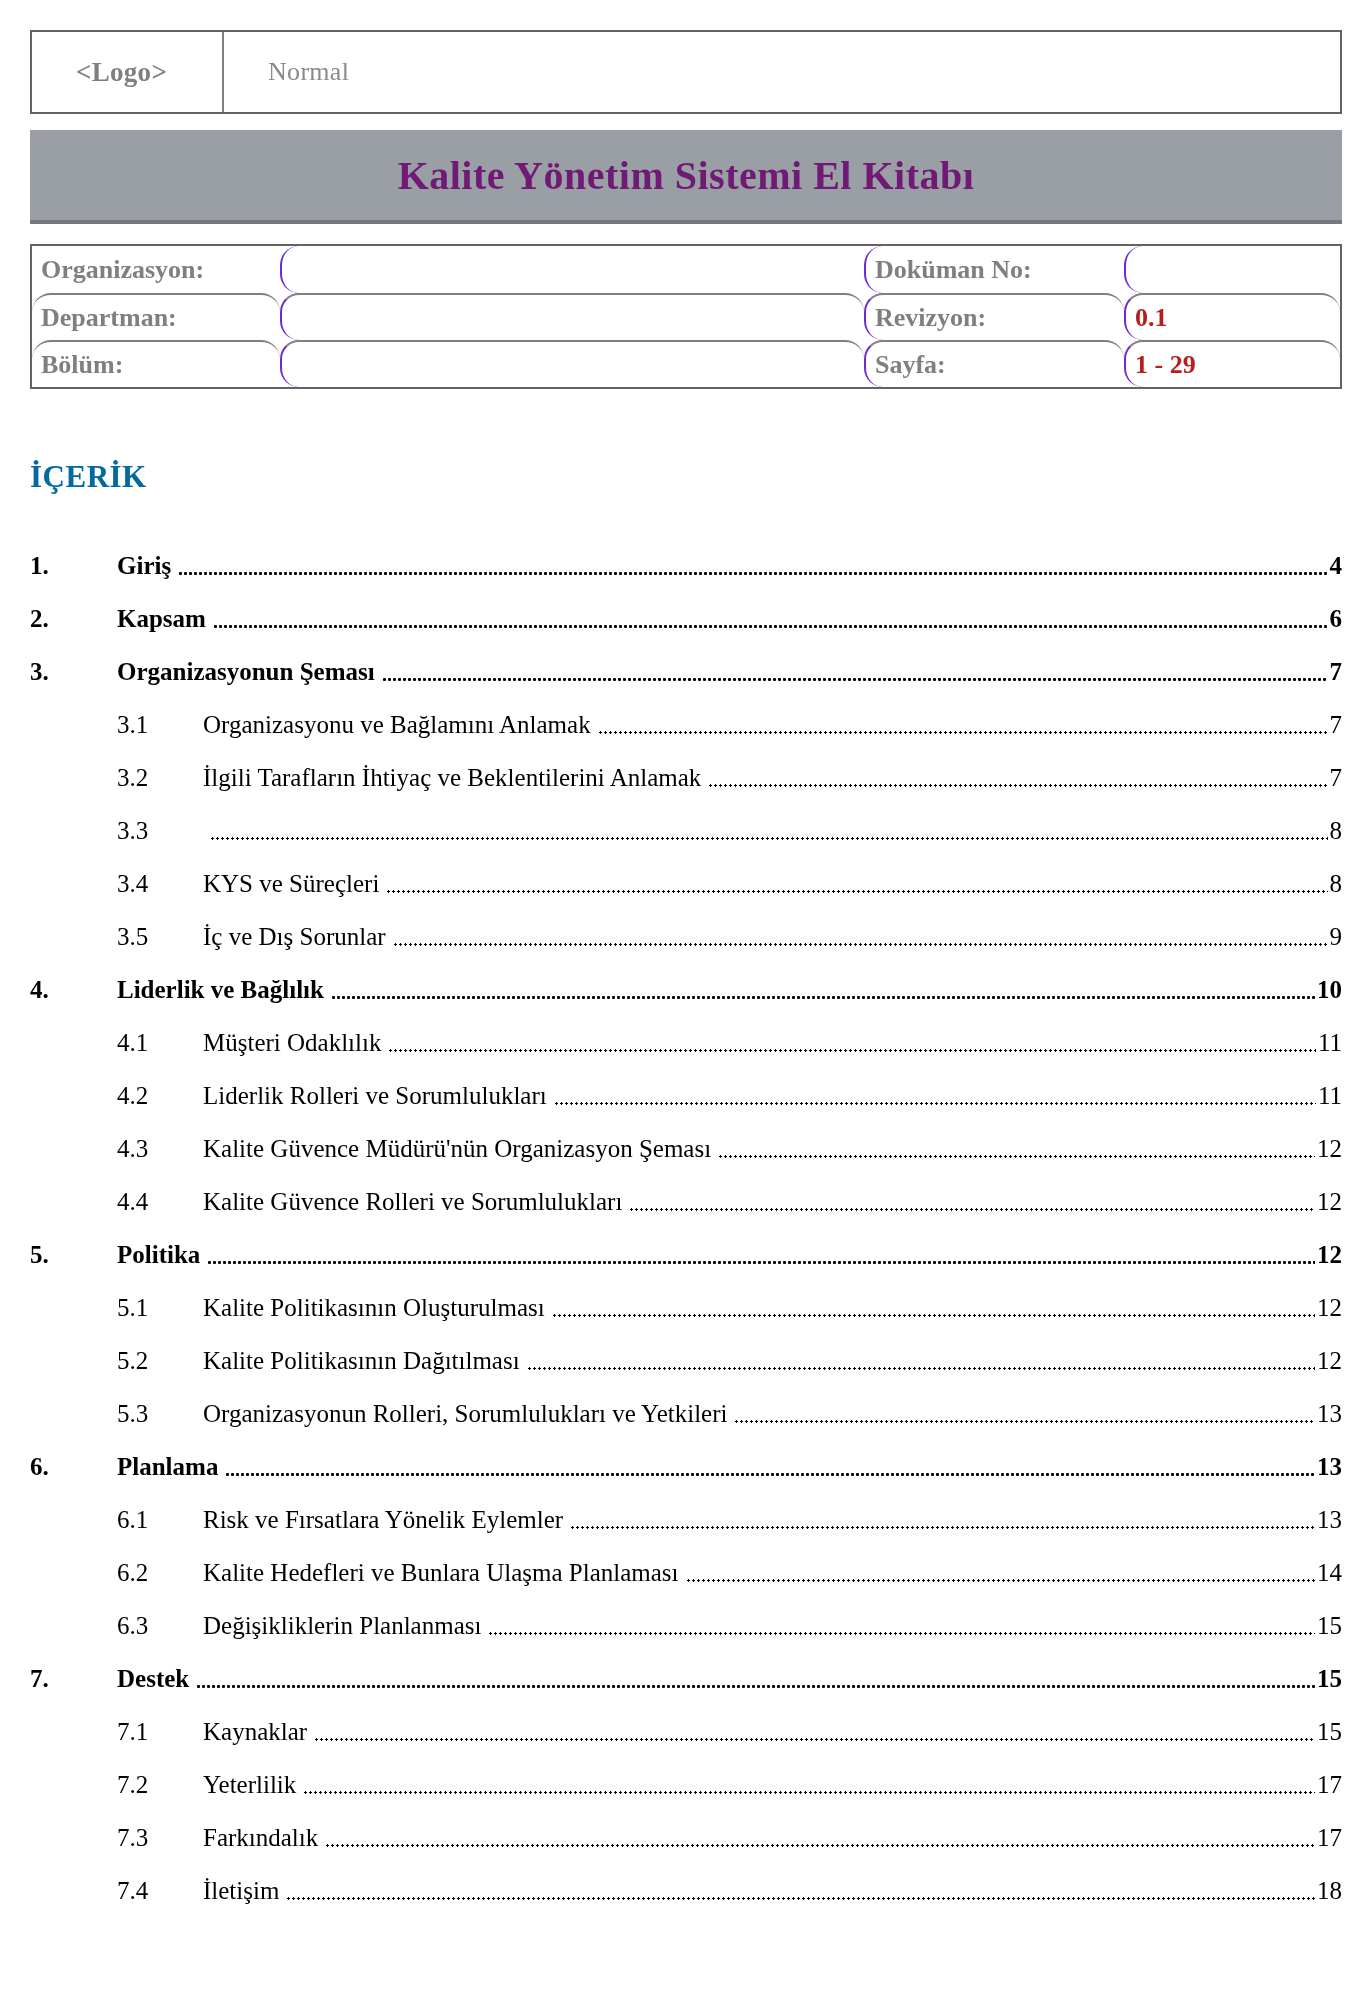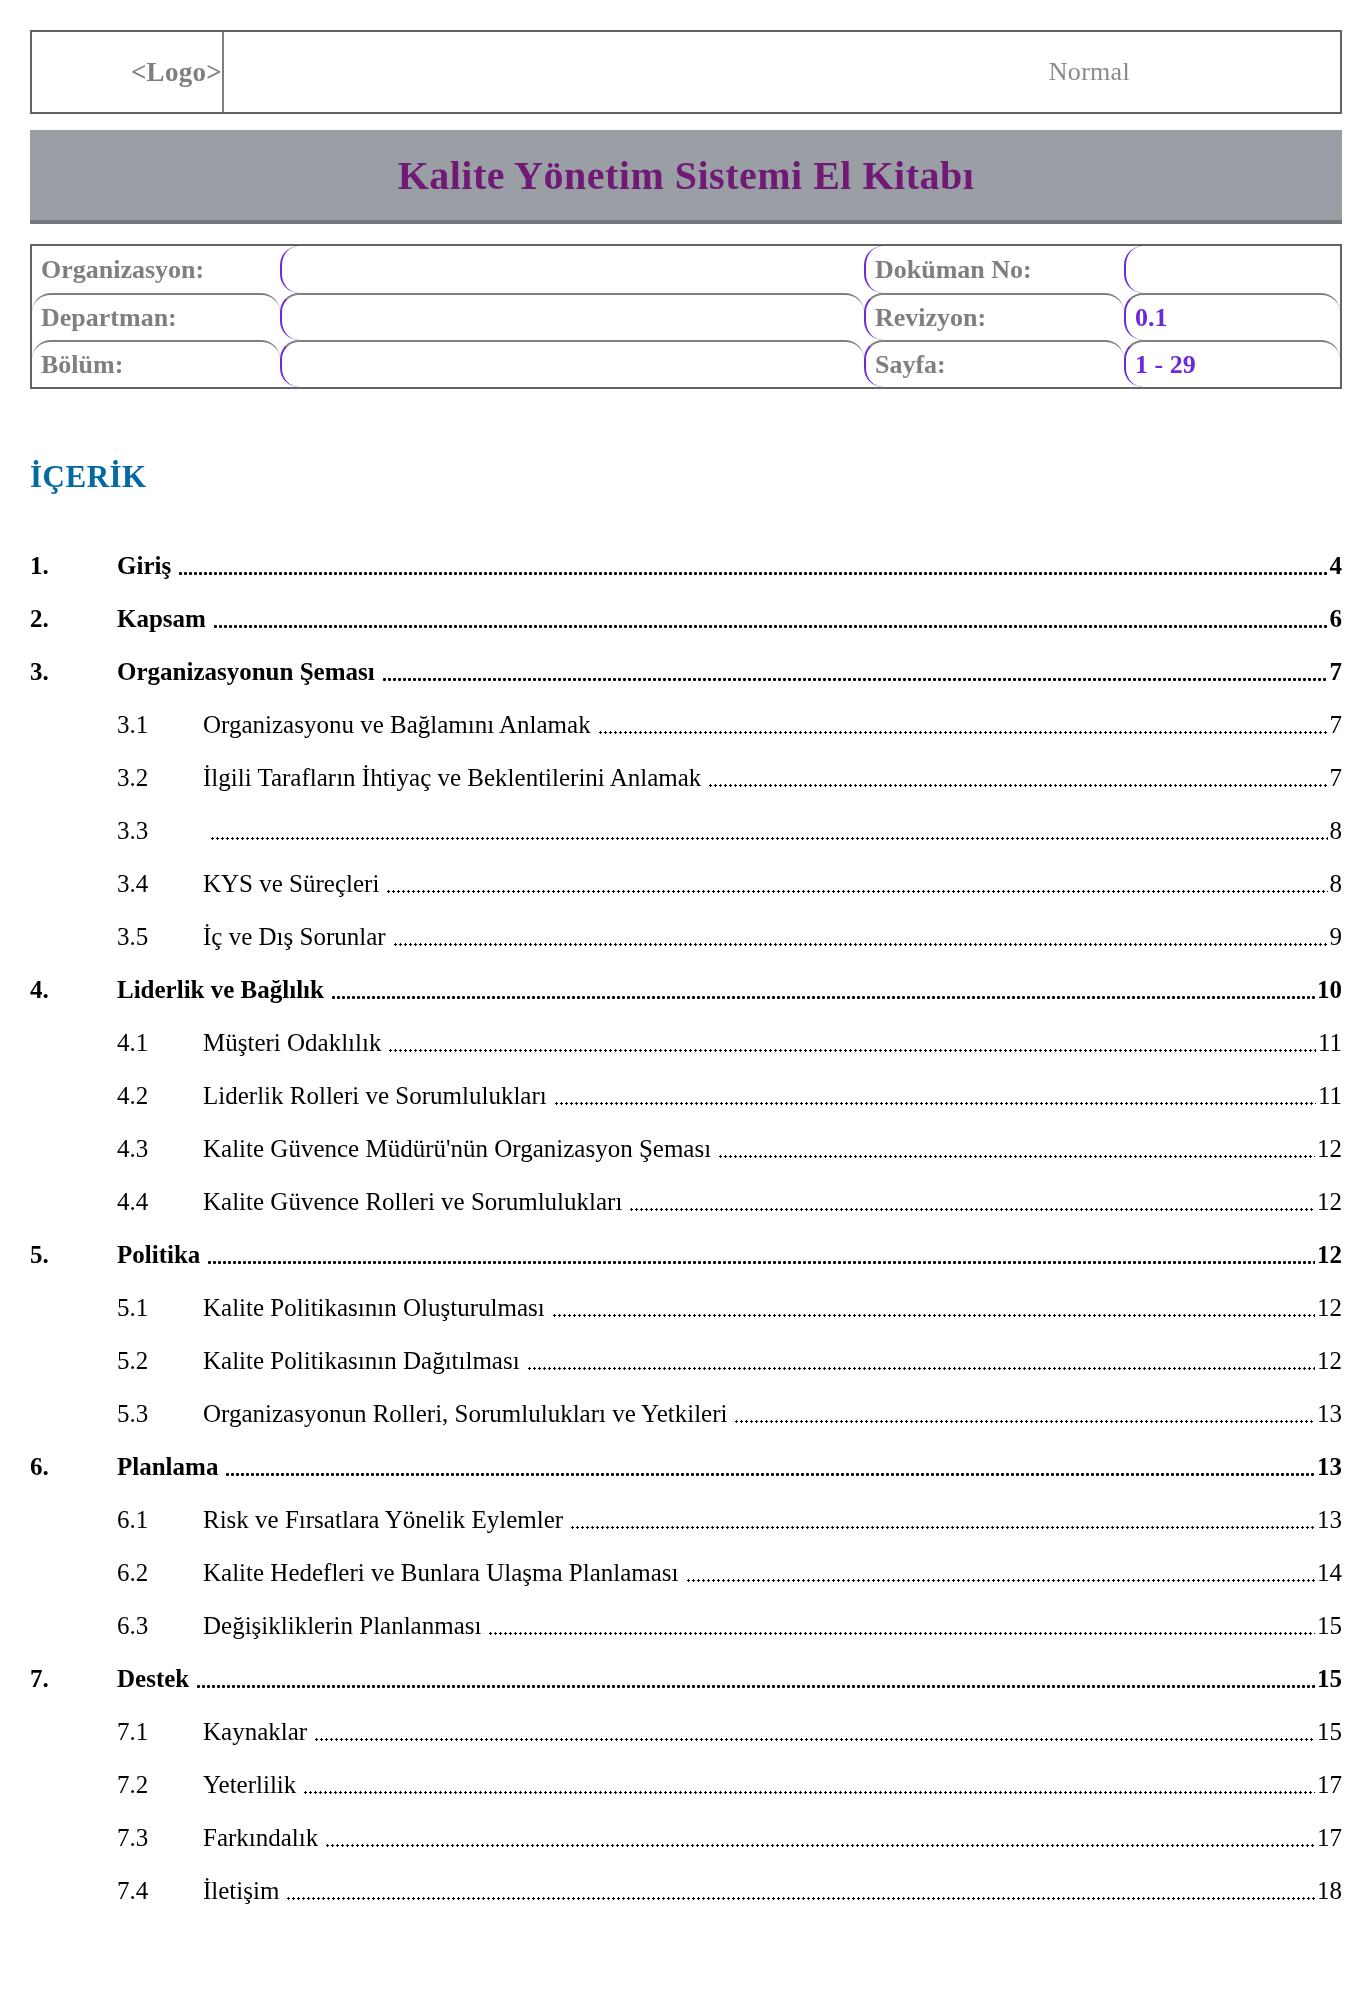--- a/index.html
+++ b/index.html
@@ -9,22 +9,22 @@
     -webkit-font-smoothing:antialiased;
   }
   .page{position:absolute;inset:0;padding:30px;box-sizing:border-box;}
 
   
   .header-table{
     display:grid;grid-template-columns:190px 1fr 210px;
     border:2px solid #636363;height:80px;background:#fff;
   }
   .header-cell{
-    display:flex;align-items:center;justify-content:flex-end;
-    color:#7f7f7f;font-size:27px;font-weight:bold;letter-spacing:.3px;
+    display:flex;align-items:center;justify-content:flex-start;
+    color:#7f7f7f;font-size:27px;font-weight:bold;letter-spacing:.3px;padding-left:44px;
   }
   .header-cell + .header-cell{border-left:2px solid #7f7f7f;}
   .header-cell.normal-cell{font-weight:normal;color:#8a8a8a;font-size:26px;}
 
   
   .banner{
     margin-top:16px;height:90px;background:#9a9fa5;
     border-bottom:4px solid #75797e;
     display:flex;align-items:center;justify-content:center;
   }
@@ -37,21 +37,21 @@
     border:2px solid #636363;background:#fff;
   }
   .meta-cell{
     height:47px;display:flex;align-items:center;
     padding-left:9px;box-sizing:border-box;
     font-size:26px;font-weight:bold;overflow:hidden;border-radius:19px;
   }
   .meta-cell.c2,.meta-cell.c3,.meta-cell.c4{border-left:2px solid #6d28d9;}
   .meta-cell.r2,.meta-cell.r3{border-top:2px solid #7f7f7f;}
   .meta-label{color:#7f7f7f;}
-  .meta-value{color:#6d28d9;}
+  .meta-value{color:#b91c1c;}
 
   
   .toc-heading{
     margin-top:70px;text-align:left;
     font-size:31px;font-weight:bold;color:#0369a1;letter-spacing:.5px;
   }
   .toc{margin-top:44px;}
   .toc-row{
     display:flex;align-items:center;height:53px;
     font-size:25px;color:#000;

